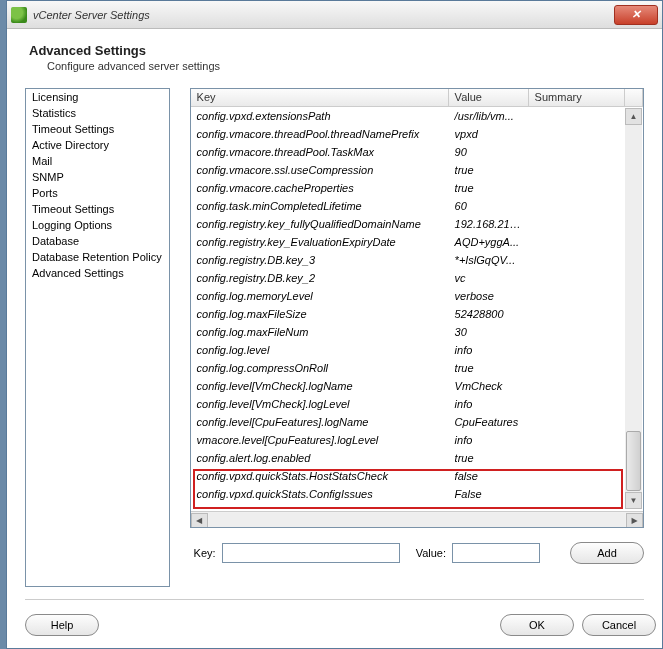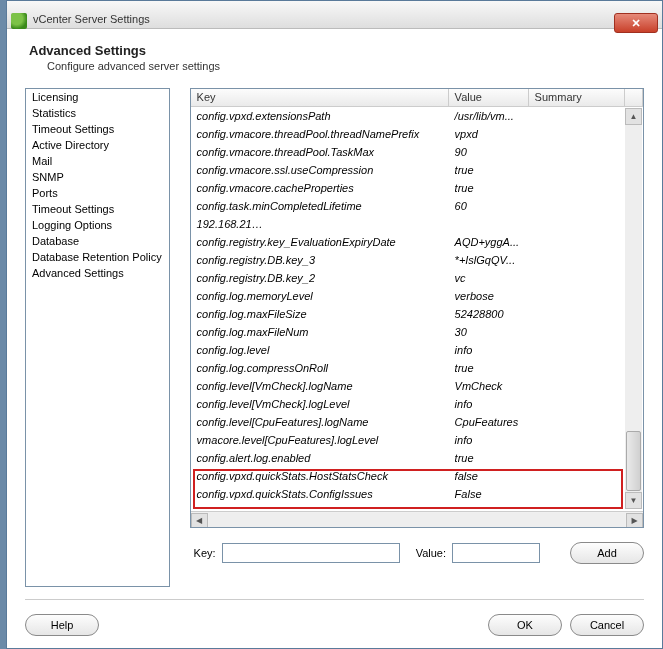--- a/index.html
+++ b/index.html
@@ -18,22 +18,23 @@
   background: #fff;
   border: 1px solid #5a7a9a;
   display: flex;
   flex-direction: column;
 }
 .titlebar {
   height: 28px;
   background: linear-gradient(to bottom, #f8f8f8, #dedede);
   border-bottom: 1px solid #bbb;
   display: flex;
-  align-items: flex-start;
-  padding: 12px 4px;
+  align-items: center;
+  padding: 4px 4px;
+  font-style: italic;
 }
 .titlebar .icon {
   width: 16px; height: 16px;
   background: radial-gradient(circle at 35% 35%, #7cc247 40%, #3a8a1a 70%);
   border-radius: 2px;
   margin-right: 6px;
 }
 .titlebar .title { flex: 1; color: #333; }
 .close-btn {
   width: 44px; height: 20px;
@@ -159,21 +160,21 @@
   min-width: 74px;
   height: 22px;
   background: linear-gradient(to bottom,#fdfdfd,#e6e6e6);
   border: 1px solid #8a8a8a;
   border-radius: 11px;
   font-family: inherit;
   font-size: 11px;
   padding: 0 8px;
 }
 .footer {
-  padding: 14px 18px 12px 18px;
+  padding: 14px 6px 12px 18px;
   display: flex;
   align-items: flex-end;
 }
 .footer .spacer { flex: 1; }
 .sep { height:1px; background:#ccc; margin: 12px 18px 0 18px; }
 </style>
 </head>
 <body>
 
 <div class="window">
@@ -239,20 +240,21 @@
               <div class="cell cell-key">config.vmacore.cacheProperties</div>
               <div class="cell cell-val">true</div>
               <div class="cell cell-sum"></div>
             </div>
             <div class="grid-row">
               <div class="cell cell-key">config.task.minCompletedLifetime</div>
               <div class="cell cell-val">60</div>
               <div class="cell cell-sum"></div>
             </div>
             <div class="grid-row">
+              <div class="cell cell-key">config.registry.key_fullyQualifiedDomainName</div>
               <div class="cell cell-val">192.168.216...</div>
               <div class="cell cell-sum"></div>
             </div>
             <div class="grid-row">
               <div class="cell cell-key">config.registry.key_EvaluationExpiryDate</div>
               <div class="cell cell-val">AQD+yggA...</div>
               <div class="cell cell-sum"></div>
             </div>
             <div class="grid-row">
               <div class="cell cell-key">config.registry.DB.key_3</div>

